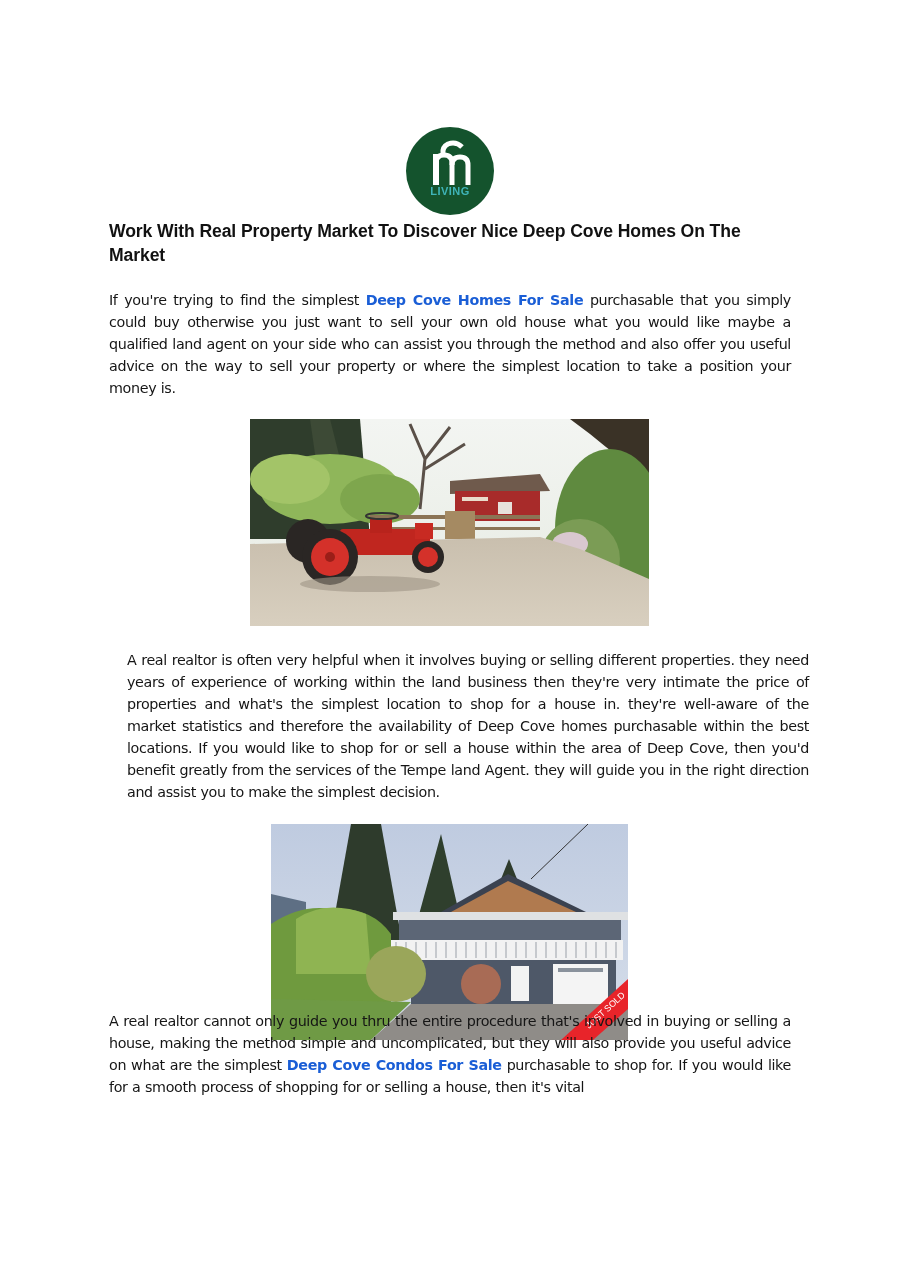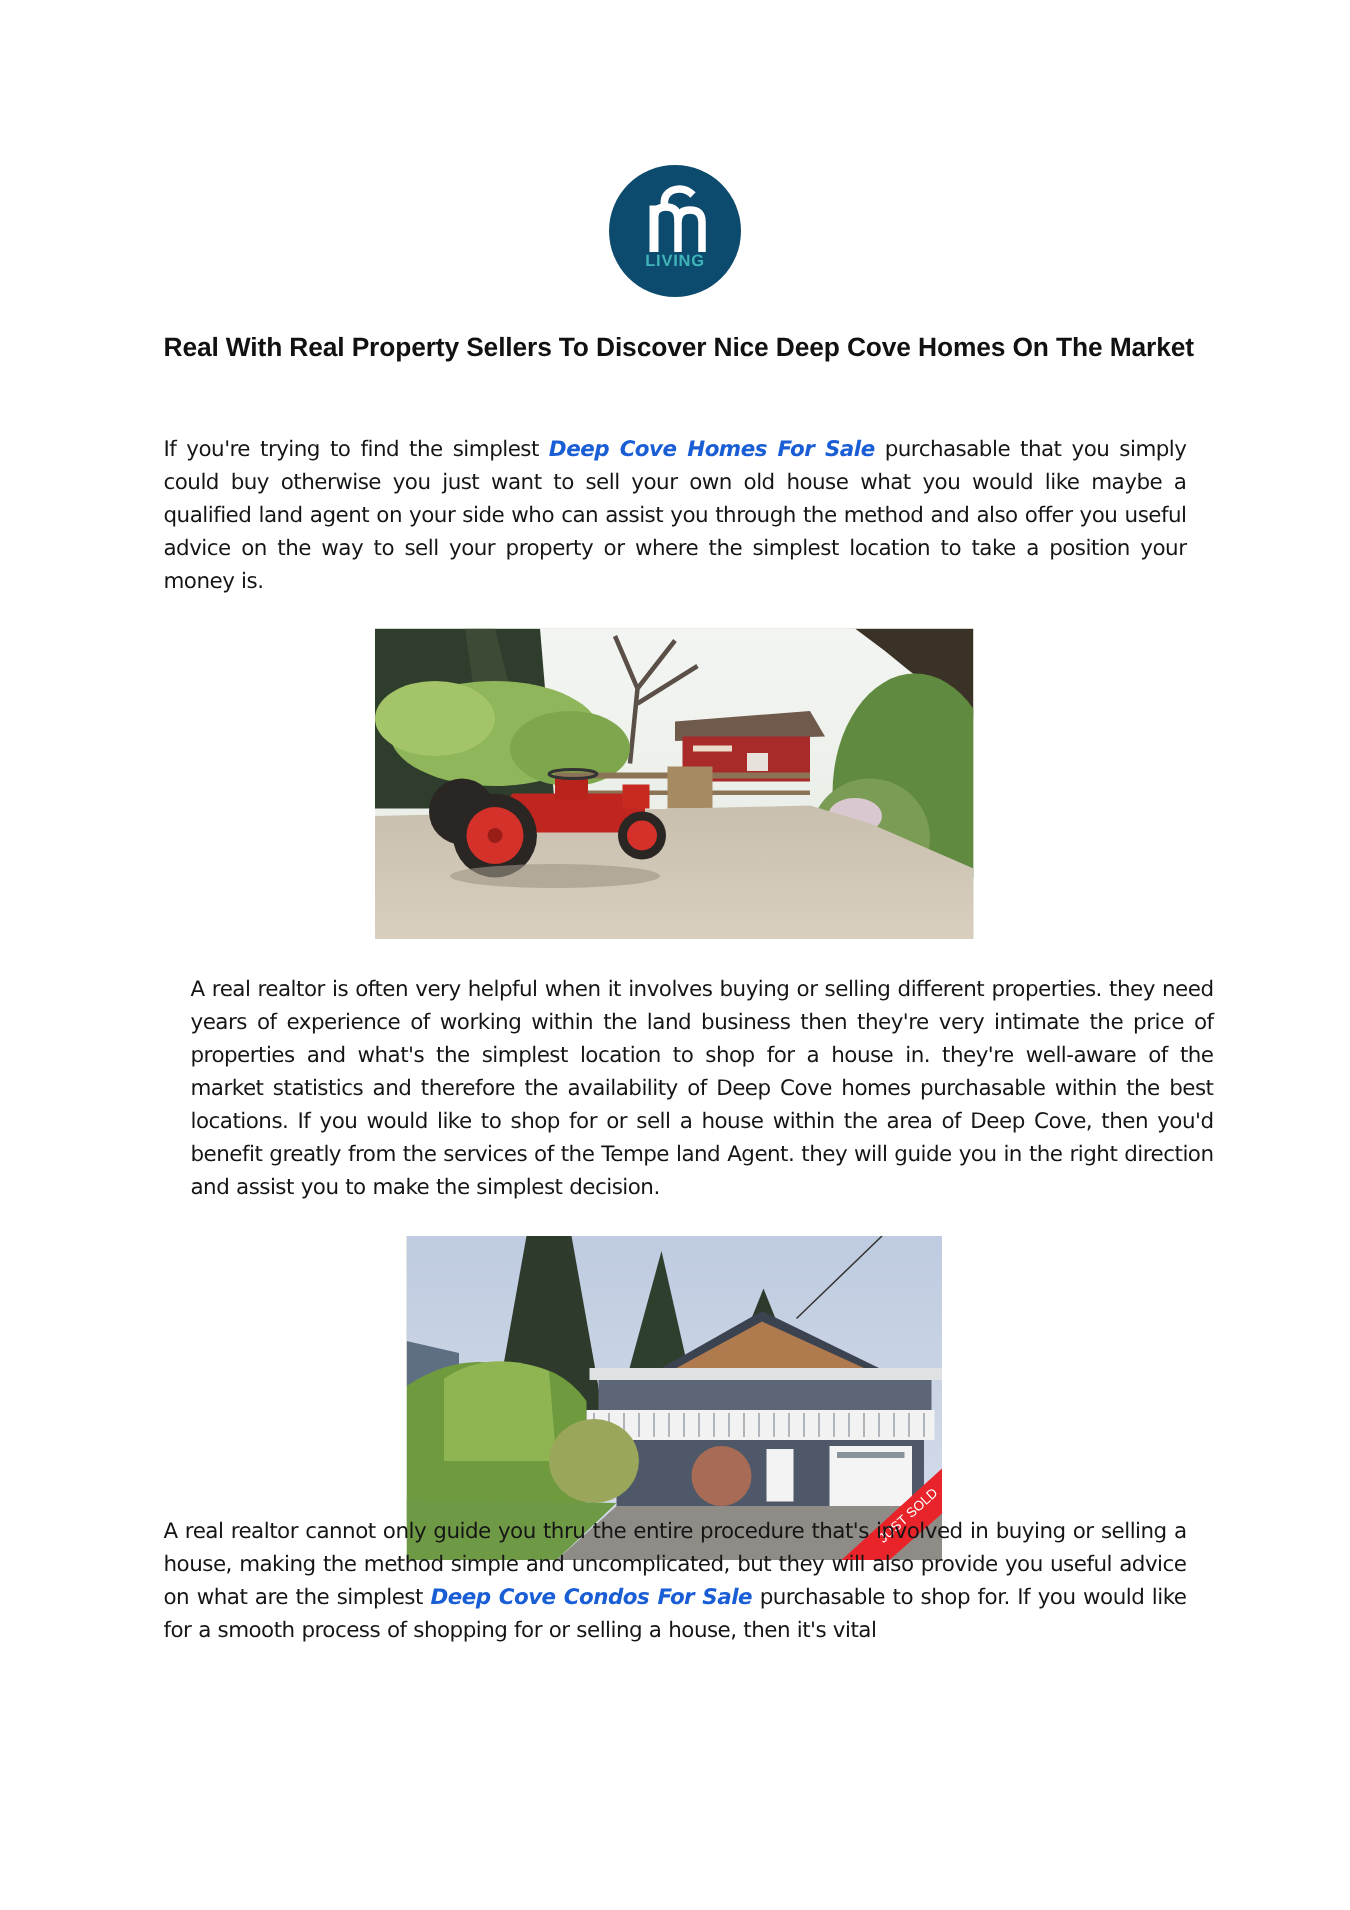--- a/index.html
+++ b/index.html
@@ -17,24 +17,24 @@
     }
     .page {
       position: absolute;
       left: 0; top: 0;
       width: 900px; height: 1273px;
       background: #ffffff;
     }
     
     .logo {
       position: absolute;
-      left: 406px; top: 110px;
+      left: 406px; top: 127px;
       width: 88px; height: 88px;
       border-radius: 50%;
-      background: #0c4a6e;
+      background: #14532d;
       overflow: hidden;
     }
     .logo svg { position: absolute; left: 0; top: 0; }
     .logo-text {
       position: absolute;
       left: 0; width: 88px;
       top: 58px;
       text-align: center;
       font-family: "Liberation Sans", sans-serif;
       font-weight: bold;
@@ -71,21 +71,20 @@
       letter-spacing: -0.35px;
       word-spacing: 0.3px;
     }
     .para1 { top: 289px; }
     .para2 { top: 649px; margin-left: 18px; }
     .para3 { top: 1010px; }
 
     .link {
       color: #1a5ed6;
       font-weight: bold;
-      font-style: italic;
       text-decoration: none;
     }
 
     
     .photo {
       position: absolute;
       overflow: hidden;
       background: #cfd8c4;
     }
     .photo1 { left: 250px; top: 419px; width: 399px; height: 207px; }
@@ -103,21 +102,21 @@
       <g fill="none" stroke="#ffffff" stroke-width="5" stroke-linecap="butt">
         <path d="M30 58 L30 36 Q30 28 38 28 Q46 28 46 36 L46 58"></path>
         <path d="M46 38 Q46 30 54 30 Q62 30 62 38 L62 58"></path>
         <path d="M56 20 Q50 14 42 17 Q36 20 37 27"></path>
       </g>
       <rect x="27" y="27" width="6" height="31" fill="#ffffff"></rect>
     </svg>
     <div class="logo-text">LIVING</div>
   </div>
 
-  <h1 class="title">Real With Real Property Sellers To Discover Nice Deep Cove Homes On The Market</h1>
+  <h1 class="title">Work With Real Property Market To Discover Nice Deep Cove Homes On The Market</h1>
 
   <p class="para para1"><span>If you're trying to find the simplest </span><a class="link" href="#">Deep Cove Homes For Sale</a><span> purchasable that you simply could buy otherwise you just want to sell your own old house what you would like maybe a qualified land agent on your side who can assist you through the method and also offer you useful advice on the way to sell your property or where the simplest location to take a position your money is.</span></p>
 
   <div class="photo photo1">
     <svg width="399" height="207" viewBox="0 0 399 207">
       <defs>
         <linearGradient id="sky1" x1="0" y1="0" x2="0" y2="1">
           <stop offset="0" stop-color="#f3f5f2"></stop>
           <stop offset="1" stop-color="#e6ebe2"></stop>
         </linearGradient>

